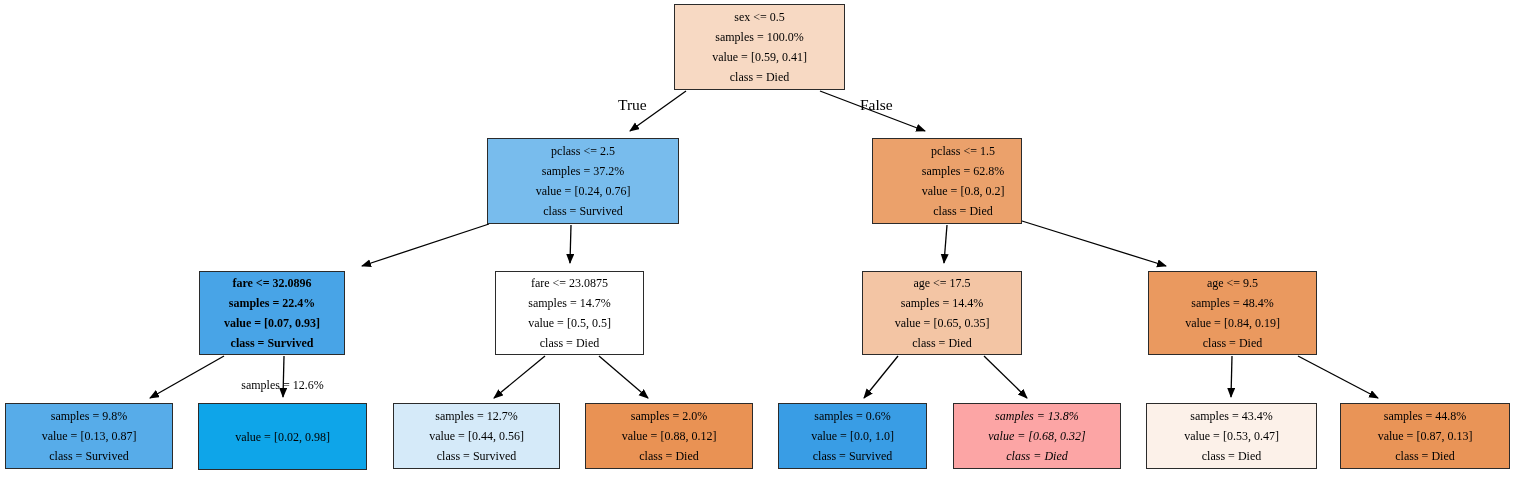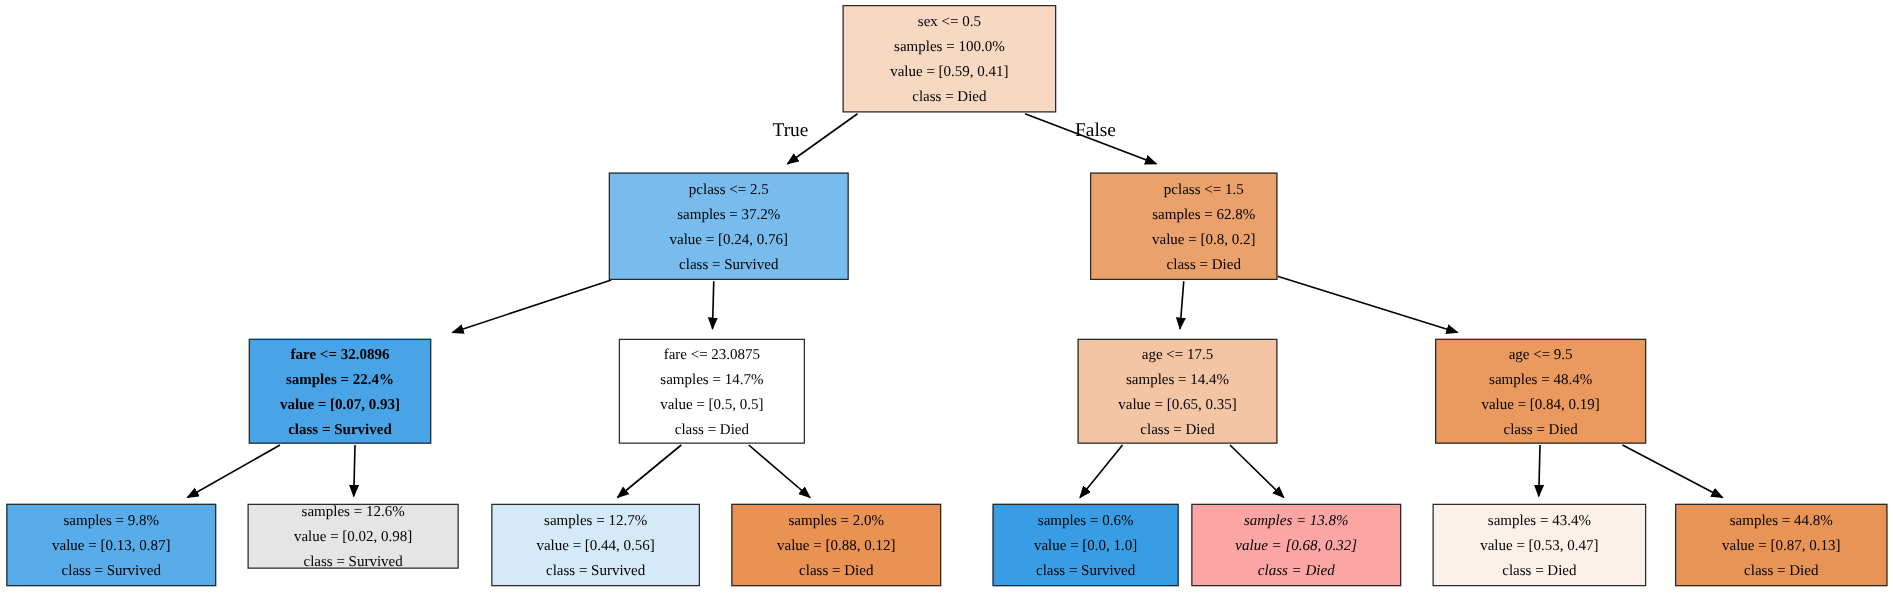--- a/index.html
+++ b/index.html
@@ -101,36 +101,36 @@
     <div>samples = 48.4%</div>
     <div>value = [0.84, 0.19]</div>
     <div>class = Died</div>
   </div>
 
   <div class="node" style="left: 5px; top: 403px; width: 168px; height: 66px; background-color: rgb(87, 172, 233);">
     <div>samples = 9.8%</div>
     <div>value = [0.13, 0.87]</div>
     <div>class = Survived</div>
   </div>
-  <div class="node" style="left: 198px; top: 403px; width: 169px; height: 52px; background-color: #e5e5e5;">
+  <div class="node" style="left: 198px; top: 403px; width: 169px; height: 67px; background-color: #0ea5e9; gap: 32px;">
     <div>samples = 12.6%</div>
     <div>value = [0.02, 0.98]</div>
     <div>class = Survived</div>
   </div>
   <div class="node" style="left: 393px; top: 403px; width: 167px; height: 66px; background-color: rgb(213, 234, 249);">
     <div>samples = 12.7%</div>
     <div>value = [0.44, 0.56]</div>
     <div>class = Survived</div>
   </div>
   <div class="node" style="left: 585px; top: 403px; width: 168px; height: 66px; background-color: rgb(233, 146, 84);">
     <div>samples = 2.0%</div>
     <div>value = [0.88, 0.12]</div>
     <div>class = Died</div>
   </div>
-  <div class="node" style="left: 778px; top: 403px; width: 149px; height: 66px; background-color: rgb(57, 157, 229); margin-left: 16px;">
+  <div class="node" style="left: 778px; top: 403px; width: 149px; height: 66px; background-color: rgb(57, 157, 229);">
     <div>samples = 0.6%</div>
     <div>value = [0.0, 1.0]</div>
     <div>class = Survived</div>
   </div>
   <div class="node" style="left: 953px; top: 403px; width: 168px; height: 66px; background-color: #fca5a5; font-style: italic;">
     <div>samples = 13.8%</div>
     <div>value = [0.68, 0.32]</div>
     <div>class = Died</div>
   </div>
   <div class="node" style="left: 1146px; top: 403px; width: 171px; height: 66px; background-color: rgb(252, 241, 233);">

